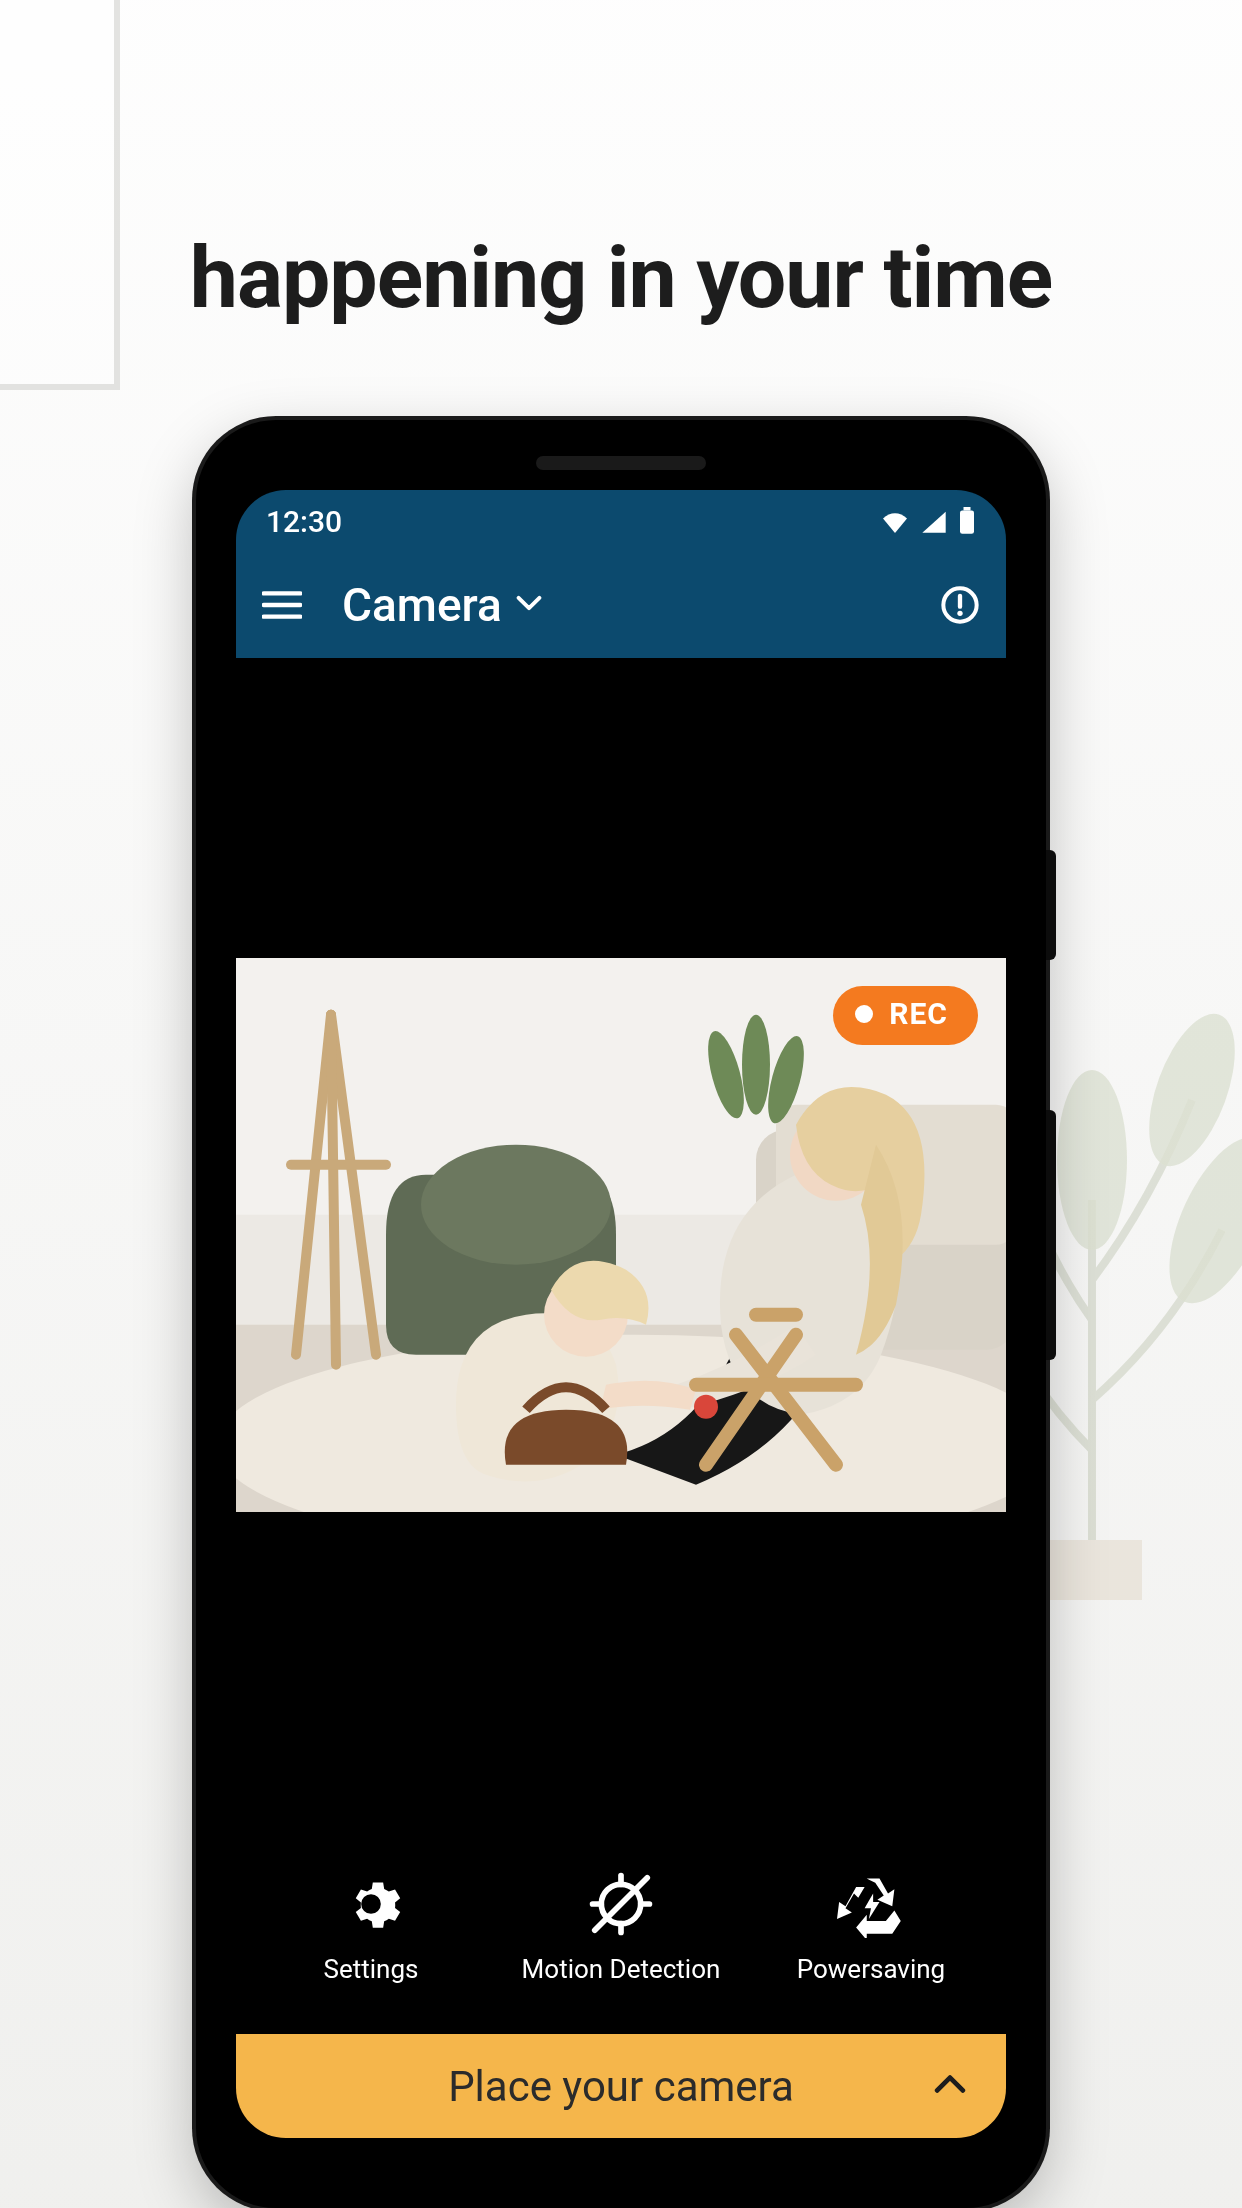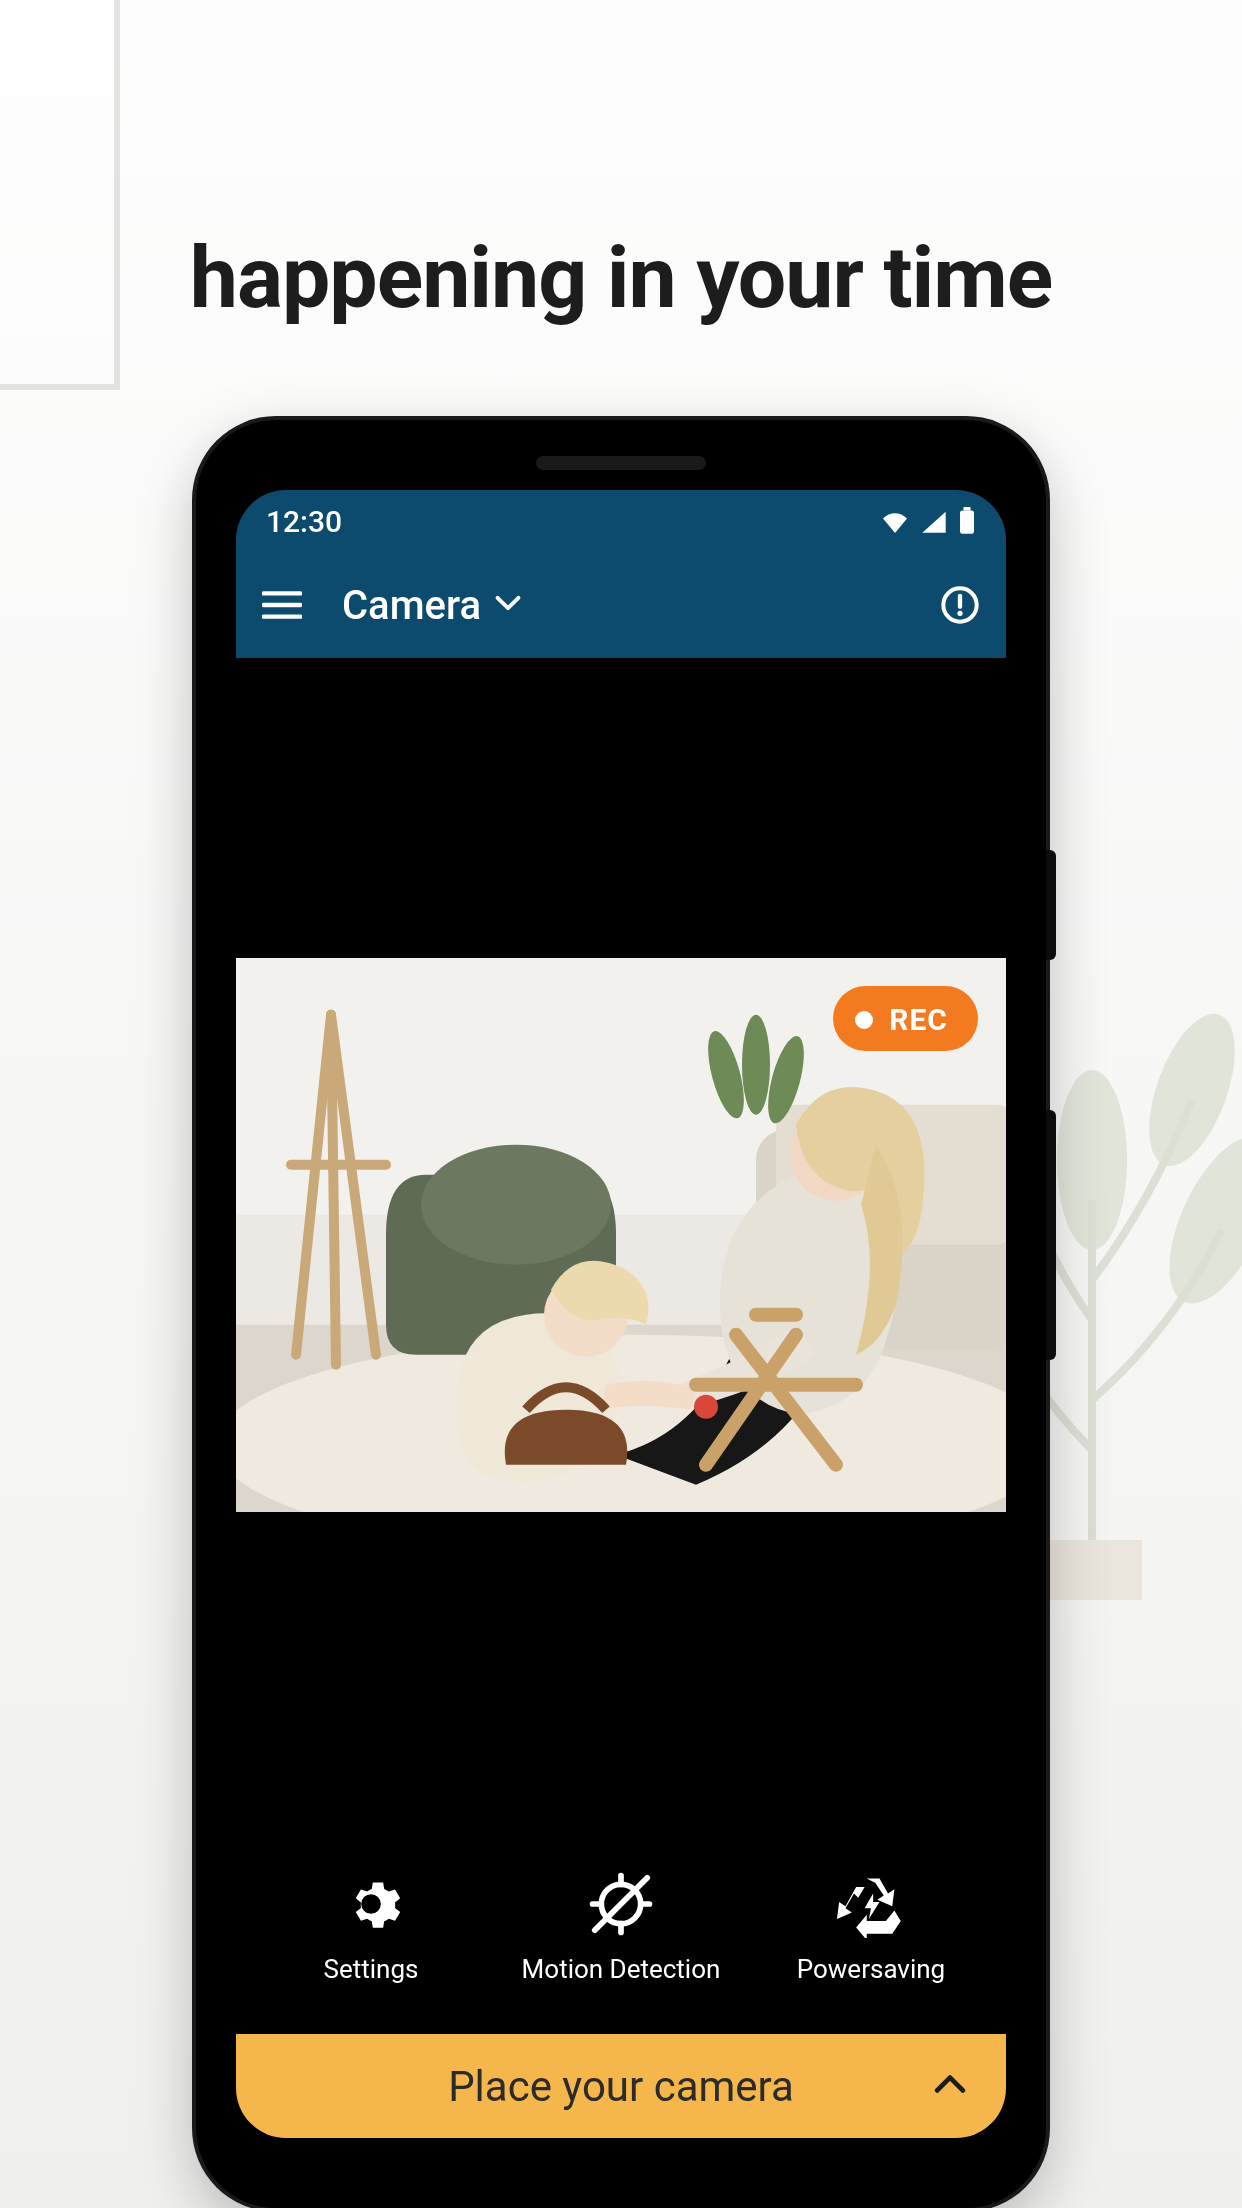--- a/index.html
+++ b/index.html
@@ -110,21 +110,21 @@
     align-items: center;
     height: 106px;
     padding: 0 26px;
     gap: 40px;
   }
   .hamburger svg, .alert-icon svg { display: block; }
   .title-wrap {
     display: flex; align-items: center; gap: 14px;
     flex: 1;
   }
-  .app-title { font-size: 40px; font-weight: 500; color: #fff; }
+  .app-title { font-size: 46px; font-weight: 500; color: #fff; }
   .chev { }
 
   
   .video-area {
     flex: 1 1 auto;
     background: #000;
     display: flex;
     align-items: center;
     justify-content: center;
     position: relative;
@@ -134,21 +134,21 @@
     aspect-ratio: 16/11.5;
     position: relative;
     overflow: hidden;
   }
   .rec-pill {
     position: absolute;
     top: 28px; right: 28px;
     background: #f47a1f;
     color: #fff;
     border-radius: 40px;
-    padding: 16px 30px 14px 22px;
+    padding: 10px 30px 14px 22px;
     display: flex; align-items: center; gap: 16px;
     font-size: 30px; font-weight: 700;
     letter-spacing: 1px;
   }
   .rec-dot {
     width: 18px; height: 18px; border-radius: 50%; background: #fff;
   }
 
   
   .actions {

